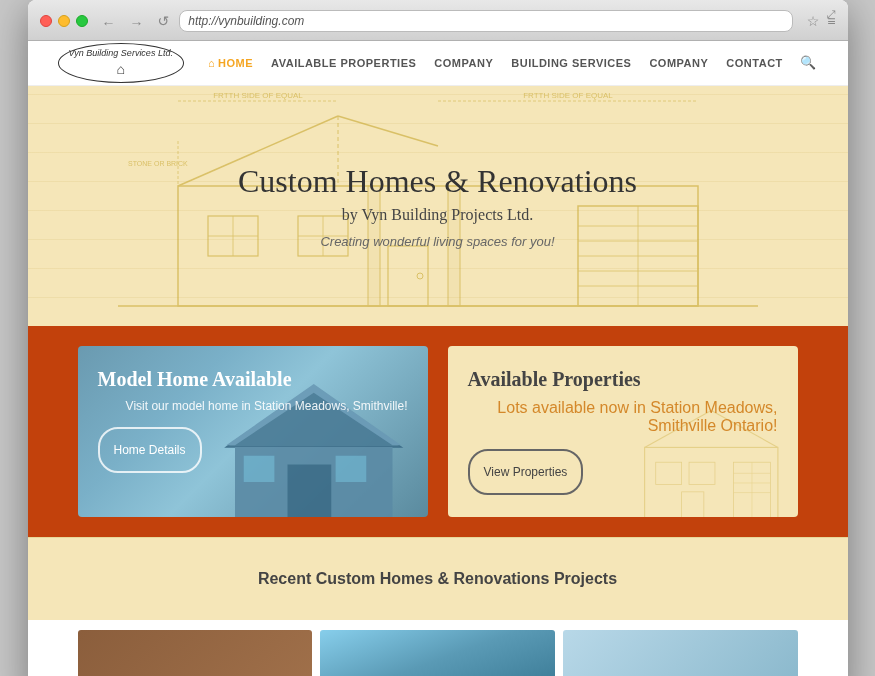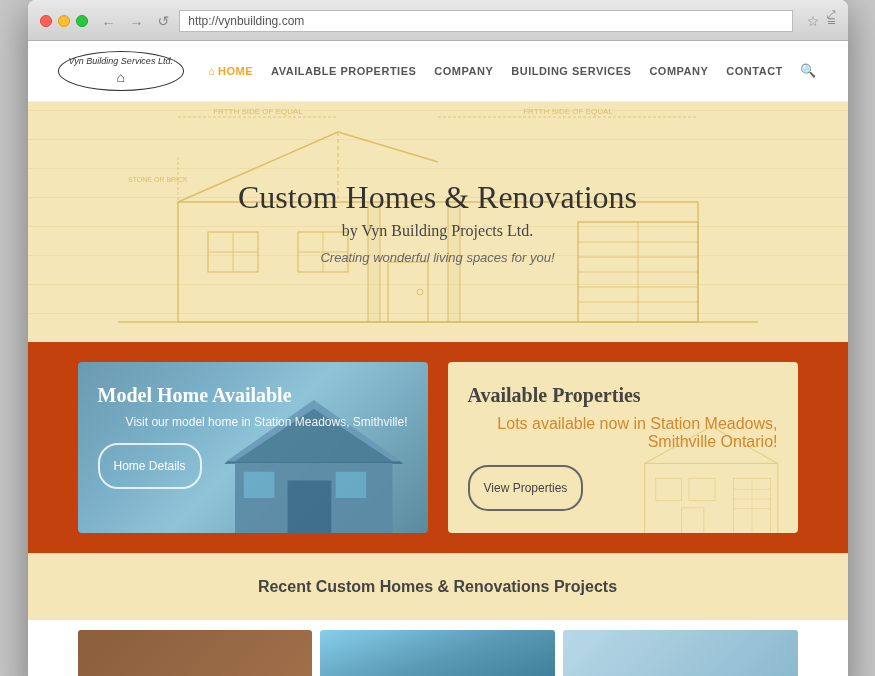--- a/index.html
+++ b/index.html
@@ -47,27 +47,28 @@
       color: #888;
       font-size: 14px;
       padding: 2px 4px;
     }
     .nav-btn:disabled { color: #bbb; cursor: default; }
 
     .address-bar {
       flex: 1;
       background: #fff;
       border: 1px solid #bbb;
-      border-radius: 0;
+      border-radius: 8px;
       padding: 3px 8px;
       font-size: 12px;
       color: #444;
       display: flex;
       align-items: center;
       gap: 6px;
+      font-style: italic;
     }
     .address-text { color: #555; font-size: 12px; }
 
     .browser-actions {
       display: flex;
       gap: 8px;
       align-items: center;
       margin-left: 8px;
     }
     .star-icon, .menu-icon {
@@ -78,21 +79,21 @@
 
     
     .website {
       background: #fff;
       overflow: hidden;
     }
 
     
     .site-header {
       background: #fff;
-      padding: 10px 30px;
+      padding: 2px 30px;
       display: flex;
       align-items: center;
       justify-content: space-between;
       border-bottom: 1px solid #eee;
     }
     .site-logo {
       border: 1px solid #333;
       border-radius: 50%;
       padding: 4px 10px;
       font-size: 10px;
@@ -248,21 +249,21 @@
     }
     .card-properties .card-btn {
       border: 2px solid #888;
       color: #444;
       background: transparent;
     }
 
     
     .recent-projects-band {
       background: #f5e6b8;
-      padding: 24px 30px;
+      padding: 32px 30px;
       text-align: center;
       border-top: 1px solid #e8d89a;
     }
     .recent-projects-title {
       font-size: 16px;
       color: #444;
       font-weight: bold;
     }
 
     

